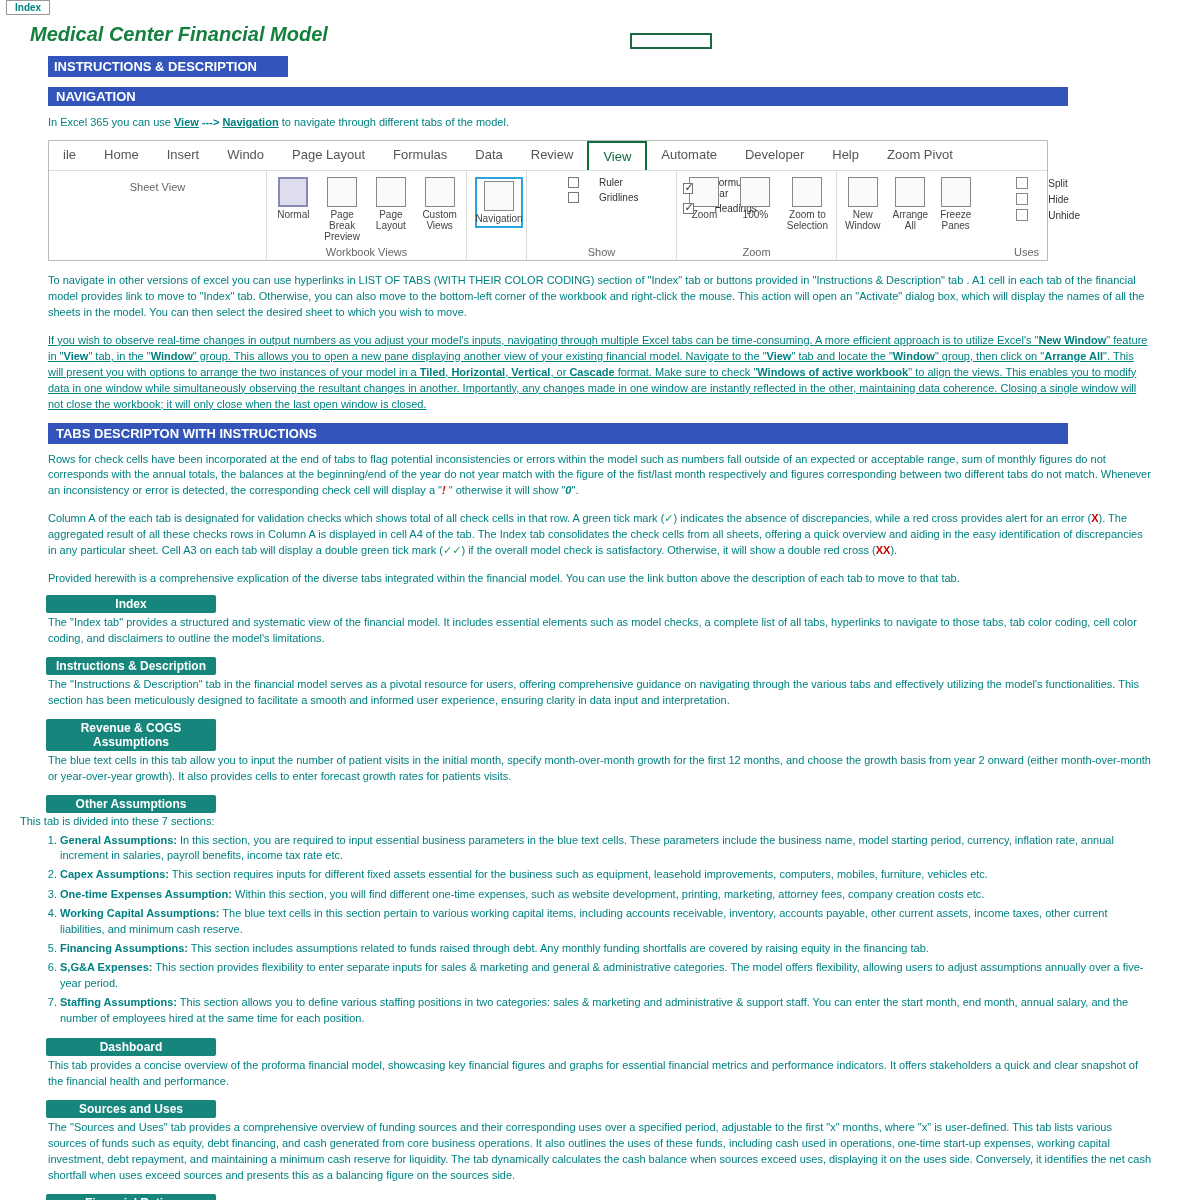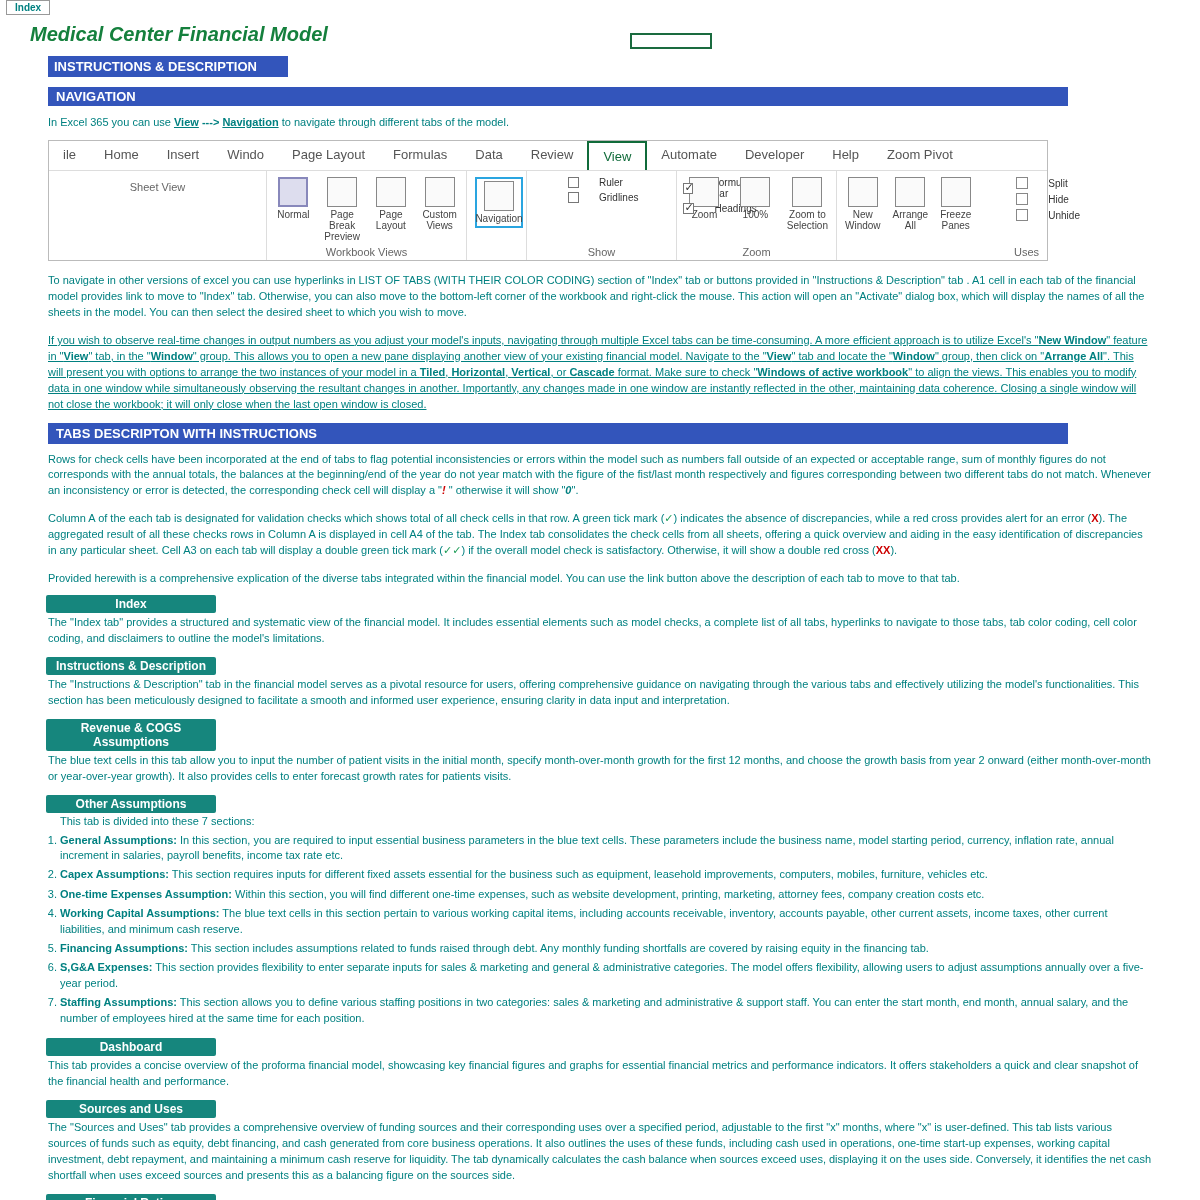--- a/index.html
+++ b/index.html
@@ -37,21 +37,21 @@
   .sicon { width: 12px; height: 12px; border: 1px solid #888; }
   .para { color: #008080; padding: 2px 48px; line-height: 1.45; }
   .para.it { text-decoration: underline; }
   .para .bld { font-weight: bold; text-decoration: underline; }
   .red { color: #cc0000; font-weight: bold; }
   .green { color: #1a9b55; }
   .subdesc { color: #008080; padding: 0 48px 4px 48px; line-height: 1.45; }
   ol.numlist { padding: 2px 48px 4px 60px; }
   ol.numlist li { color: #008080; padding: 2px 0; line-height: 1.4; }
   ol.numlist li .b { font-weight: bold; }
-  .intro7 { padding: 0 0 2px 60px; color: #008080; }
+  .intro7 { padding: 0 0 2px 20px; color: #008080; }
 </style>
 </head>
 <body>
 
 
 
 <div class="top-tab">Index</div>
 <div style="position:relative;">
   <div class="title">Medical Center Financial Model</div>
   <div class="title-box"></div>

